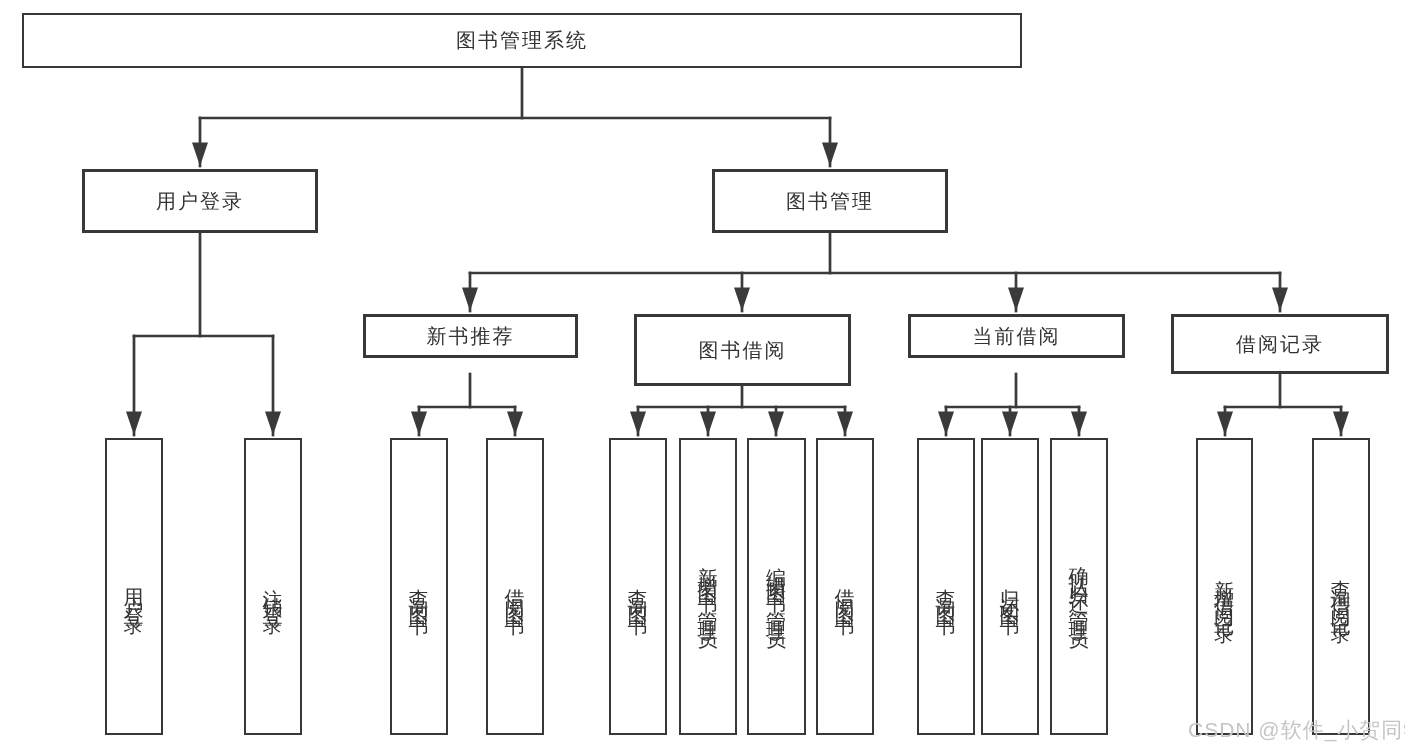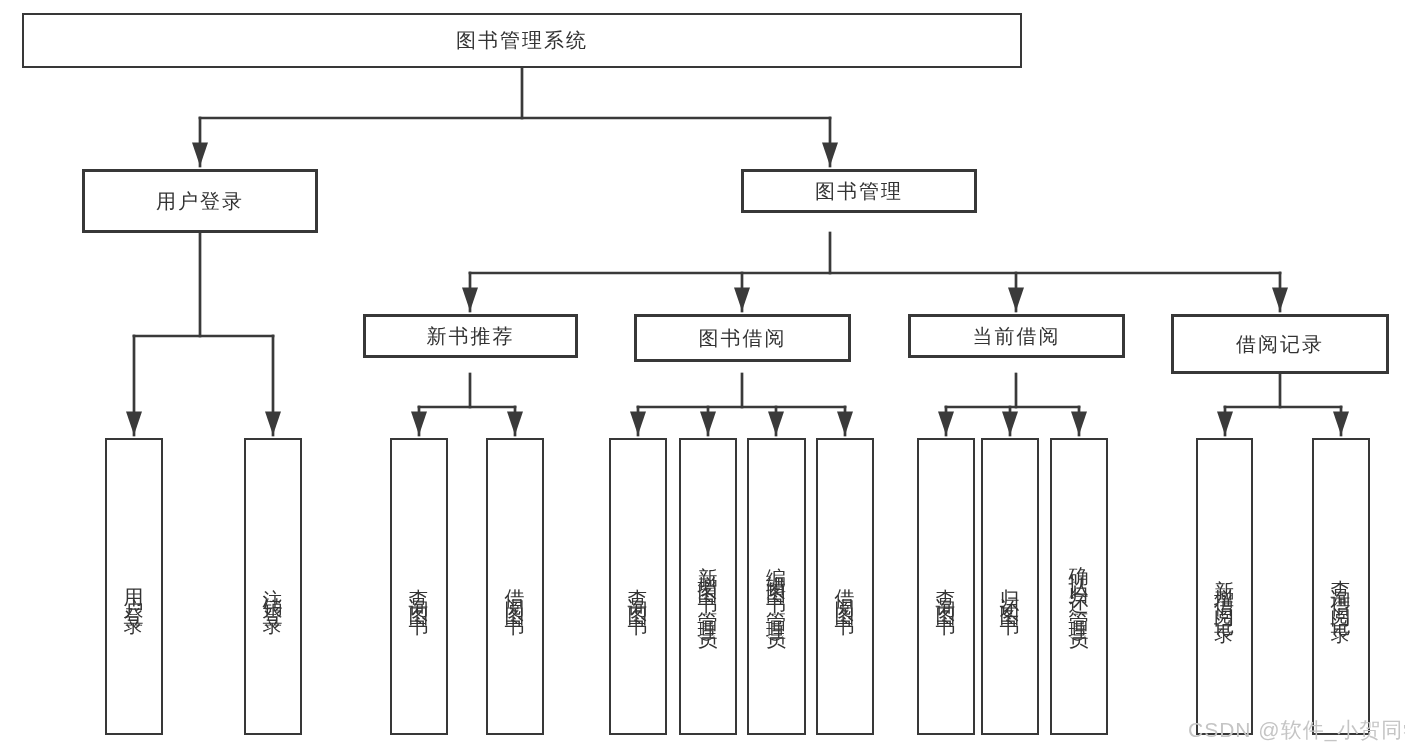--- a/index.html
+++ b/index.html
@@ -78,24 +78,24 @@
       <line x1="1280" y1="374" x2="1280" y2="407"></line>
       <line x1="1225" y1="407" x2="1341" y2="407"></line>
       <line x1="1225" y1="407" x2="1225" y2="435" marker-end="url(#arrow)"></line>
       <line x1="1341" y1="407" x2="1341" y2="435" marker-end="url(#arrow)"></line>
     </g>
   </svg>
 
   <div class="box root" style="left:22px; top:13px; width:1000px; height:55px;">图书管理系统</div>
 
   <div class="box" style="left:82px; top:169px; width:236px; height:64px;">用户登录</div>
-  <div class="box" style="left:712px; top:169px; width:236px; height:44px;margin-left:29px;">图书管理</div>
+  <div class="box" style="left:712px; top:169px; width:236px; height:64px;">图书管理</div>
 
   <div class="box" style="left:363px; top:314px; width:215px; height:44px;">新书推荐</div>
-  <div class="box" style="left:634px; top:314px; width:217px; height:48px;">图书借阅</div>
+  <div class="box" style="left:634px; top:314px; width:217px; height:72px;">图书借阅</div>
   <div class="box" style="left:908px; top:314px; width:217px; height:44px;">当前借阅</div>
   <div class="box" style="left:1171px; top:314px; width:218px; height:60px;font-family:Liberation Serif, serif;">借阅记录</div>
 
   <div class="box leaf" style="left:105px; width:58px;">
     <span class="vtext">用户登录</span>
   </div>
   <div class="box leaf" style="left:244px; width:58px;">
     <span class="vtext">注销登录</span>
   </div>
 

